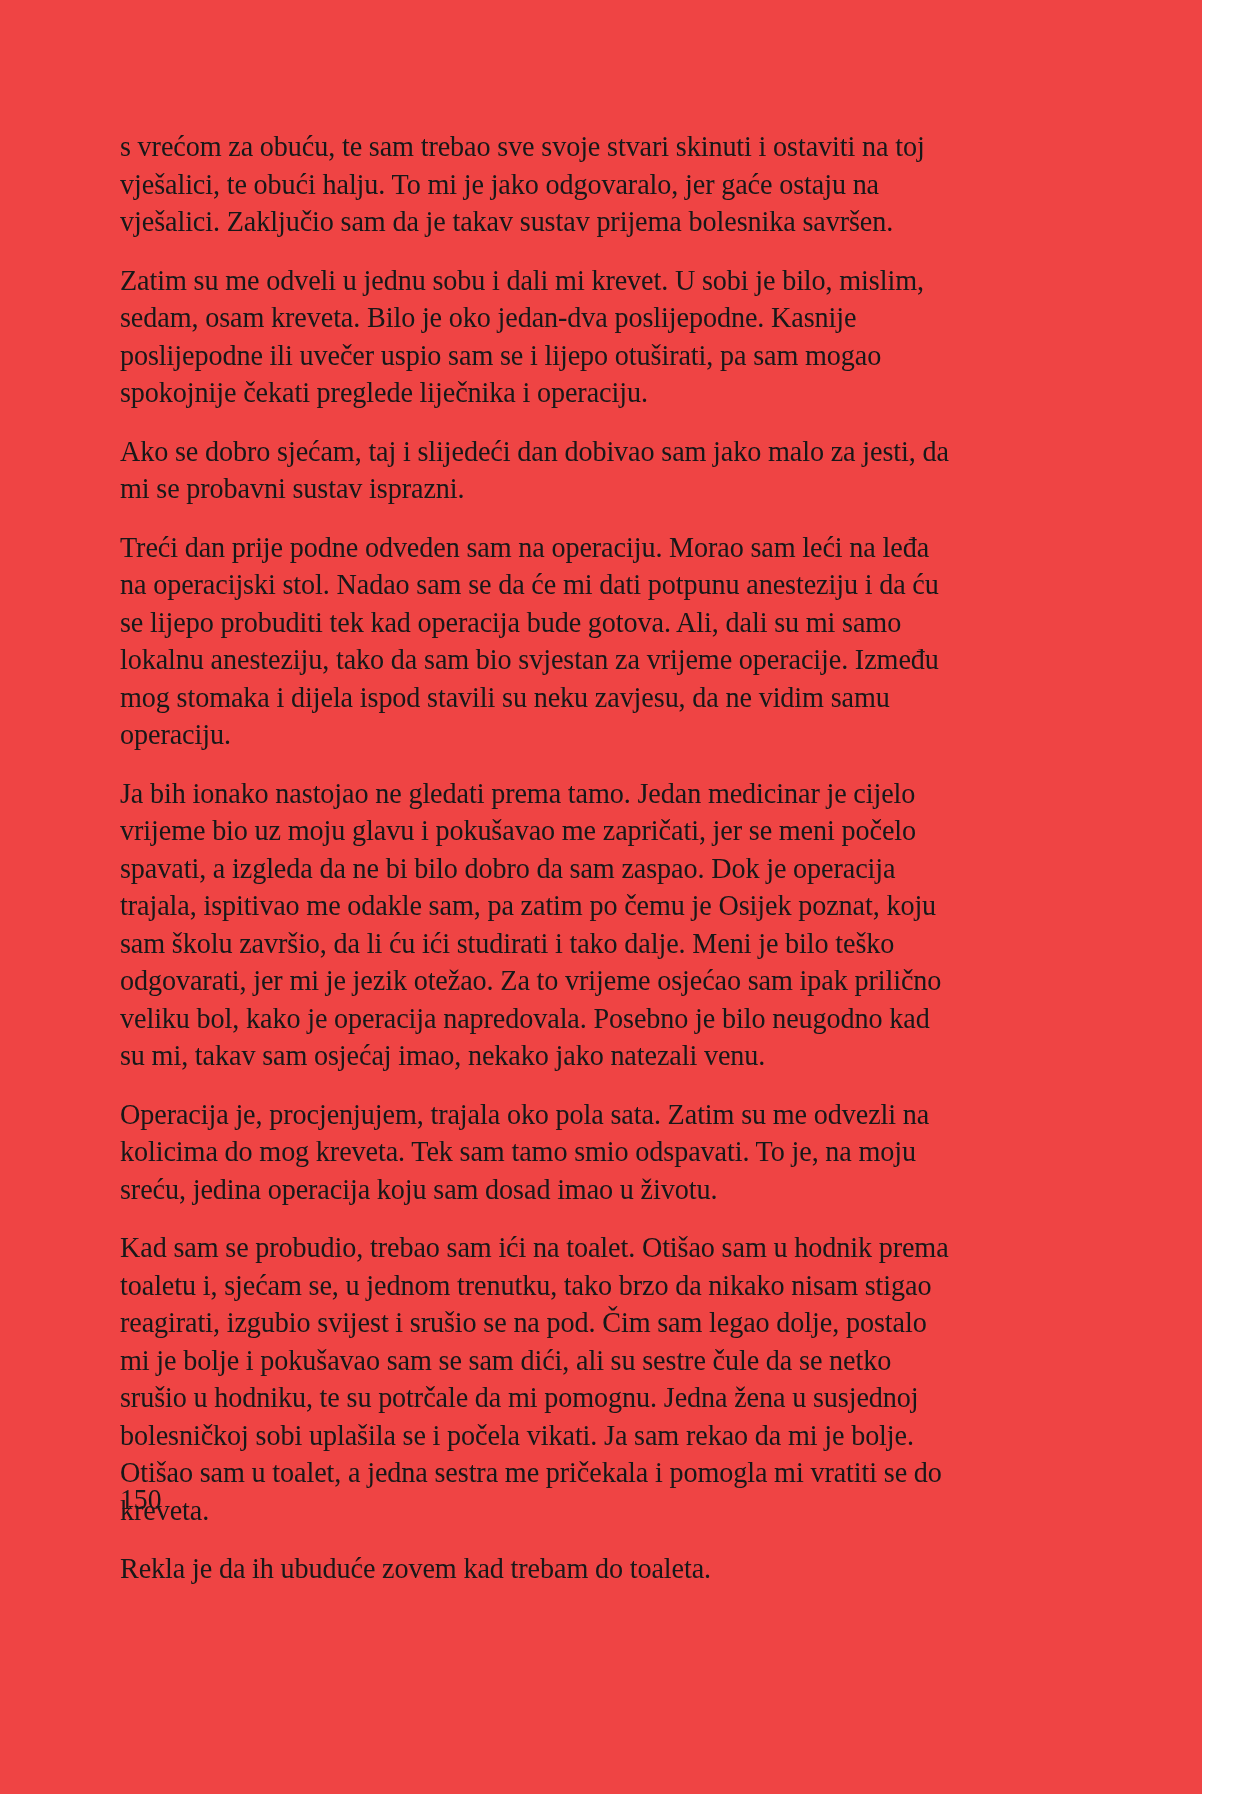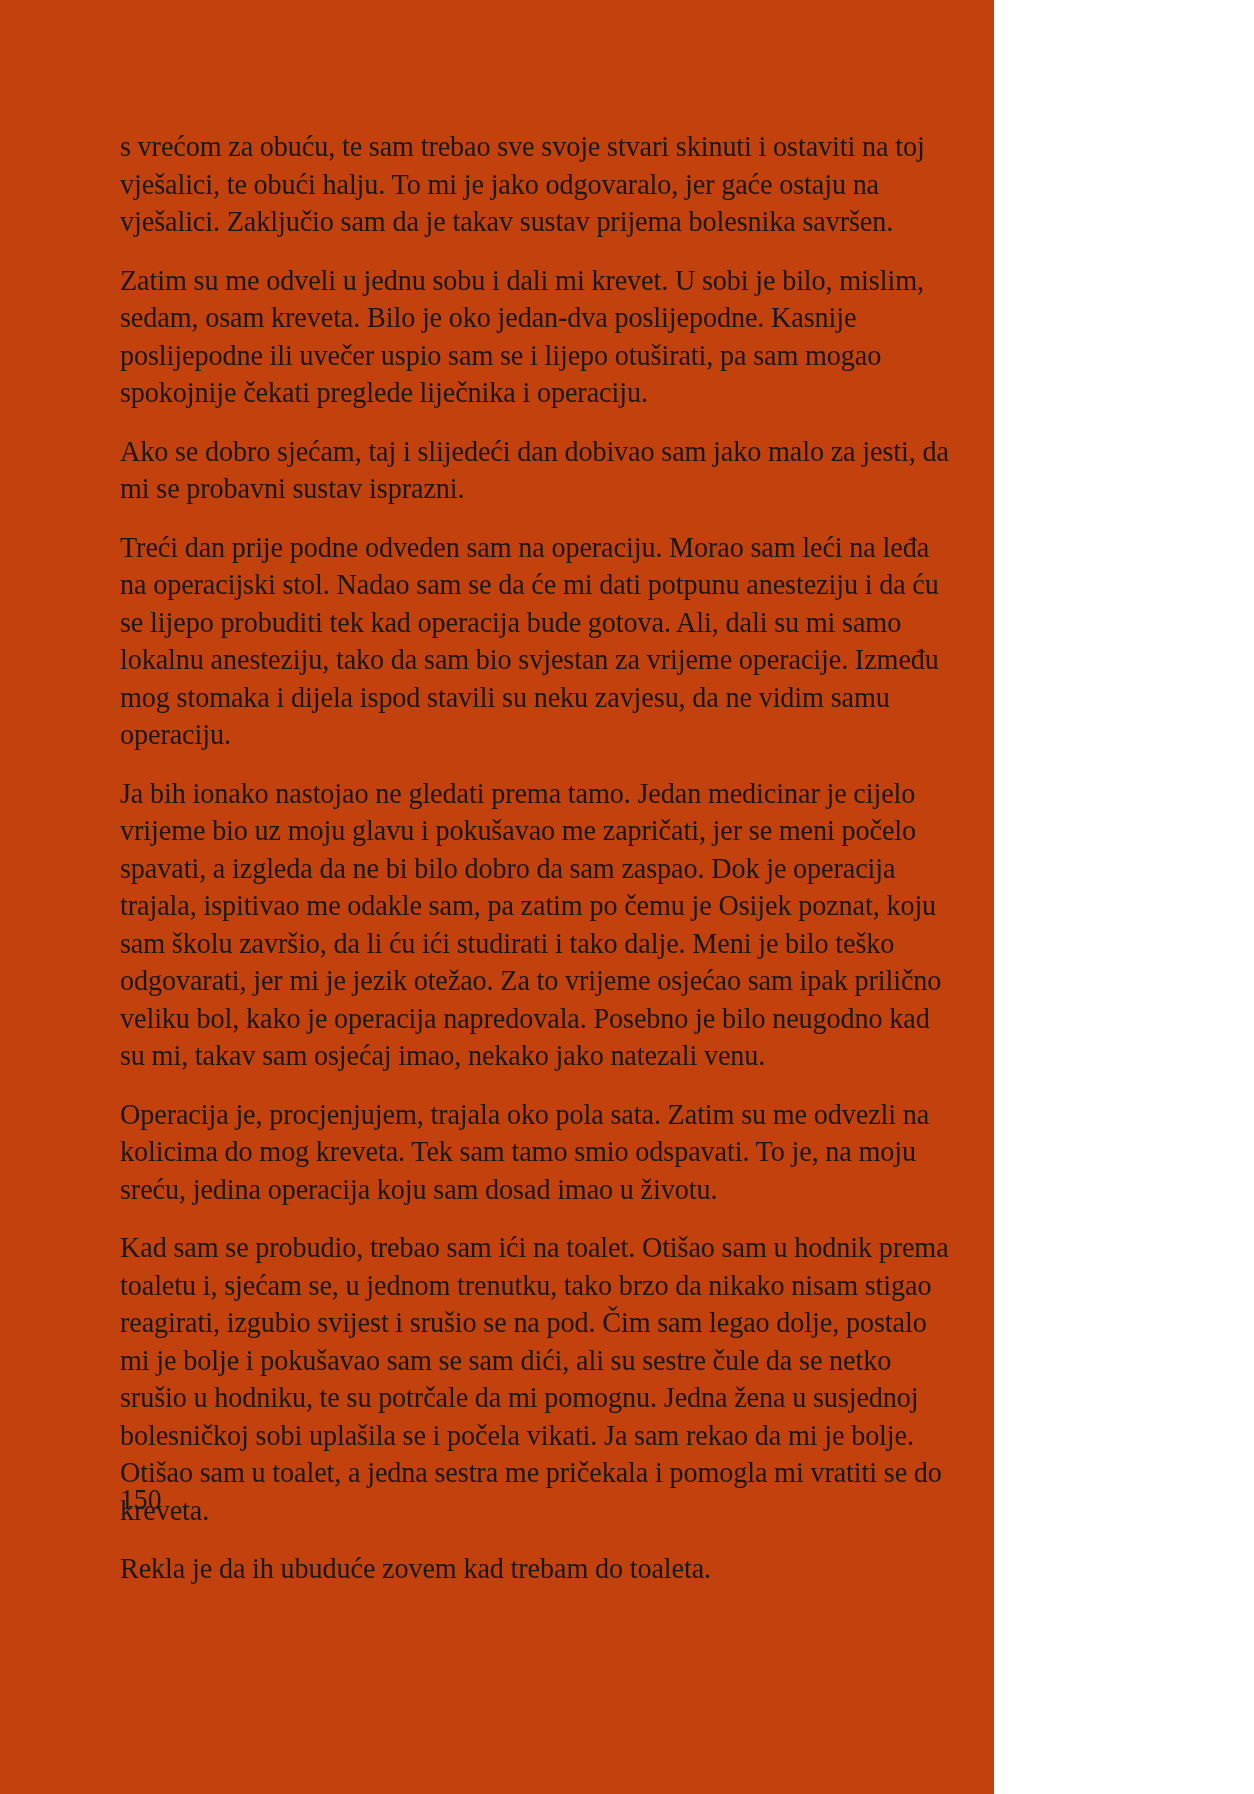--- a/index.html
+++ b/index.html
@@ -14,23 +14,23 @@
     position: relative;
     overflow: hidden;
     font-family: "Liberation Serif", "DejaVu Serif", serif;
     color: #1a1a1a;
   }
 
   .page {
     position: absolute;
     left: 0;
     top: 0;
-    width: 994px;
+    width: 1202px;
     height: 1794px;
-    background: #c2410c;
+    background: #ef4444;
   }
 
   .text-column {
     position: absolute;
     left: 120px;
     top: 128px;
     width: 868px;
   }
 
   .para {

